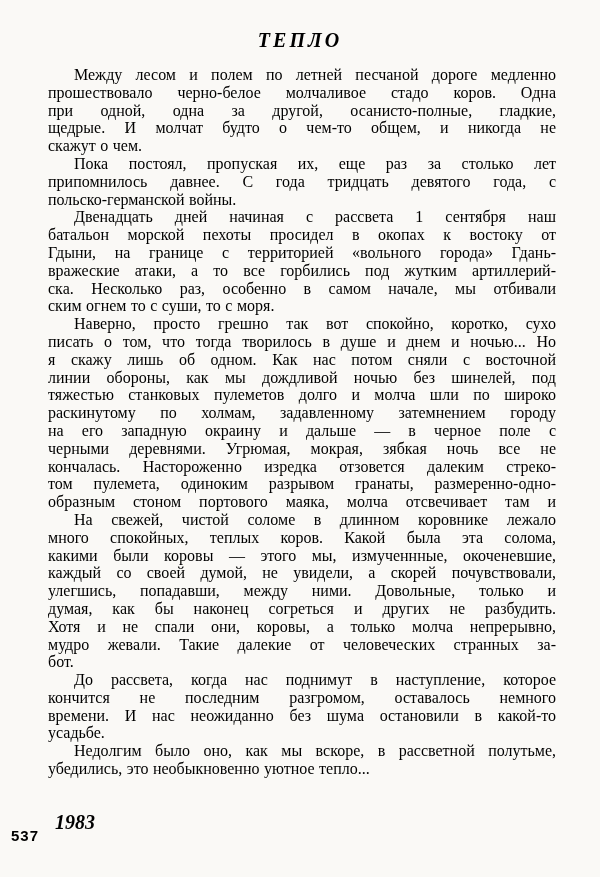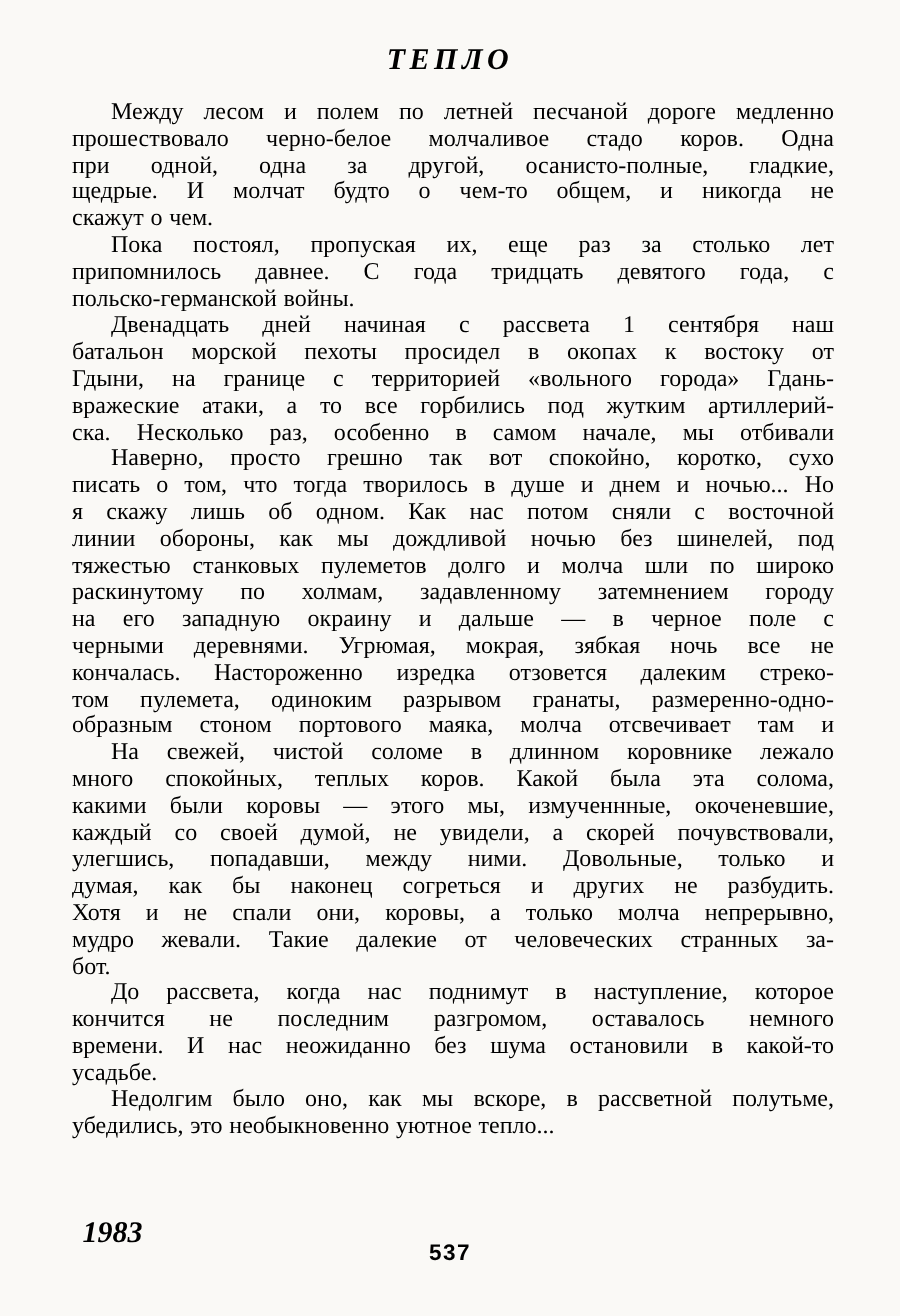--- a/index.html
+++ b/index.html
@@ -56,25 +56,26 @@
     top: 811px;
     font-size: 20px;
     font-style: italic;
     font-weight: 700;
   }
   .page-number {
     position: absolute;
     left: 0;
     right: 0;
     top: 827px;
-    text-align: center;
+    text-align: left;
     font-family: "Liberation Sans", sans-serif;
     font-weight: 700;
     font-size: 15px;
     letter-spacing: 1px;
+    padding-left: 11px;
   }
 </style>
 </head>
 <body>
 
 <div class="page">
   <h1 class="title">ТЕПЛО</h1>
   <div class="body-text" id="body-text">
       <div class="para">
         <div class="line first-line">Между лесом и полем по летней песчаной дороге медленно</div>
@@ -87,20 +88,21 @@
         <div class="line first-line">Пока постоял, пропуская их, еще раз за столько лет</div>
         <div class="line">припомнилось давнее. С года тридцать девятого года, с</div>
         <div class="line last-line">польско-германской войны.</div>
       </div>
       <div class="para">
         <div class="line first-line">Двенадцать дней начиная с рассвета 1 сентября наш</div>
         <div class="line">батальон морской пехоты просидел в окопах к востоку от</div>
         <div class="line">Гдыни, на границе с территорией «вольного города» Гдань-</div>
         <div class="line">вражеские атаки, а то все горбились под жутким артиллерий-</div>
         <div class="line">ска. Несколько раз, особенно в самом начале, мы отбивали</div>
+        <div class="line last-line">ским огнем то с суши, то с моря.</div>
       </div>
       <div class="para">
         <div class="line first-line">Наверно, просто грешно так вот спокойно, коротко, сухо</div>
         <div class="line">писать о том, что тогда творилось в душе и днем и ночью... Но</div>
         <div class="line">я скажу лишь об одном. Как нас потом сняли с восточной</div>
         <div class="line">линии обороны, как мы дождливой ночью без шинелей, под</div>
         <div class="line">тяжестью станковых пулеметов долго и молча шли по широко</div>
         <div class="line">раскинутому по холмам, задавленному затемнением городу</div>
         <div class="line">на его западную окраину и дальше — в черное поле с</div>
         <div class="line">черными деревнями. Угрюмая, мокрая, зябкая ночь все не</div>

